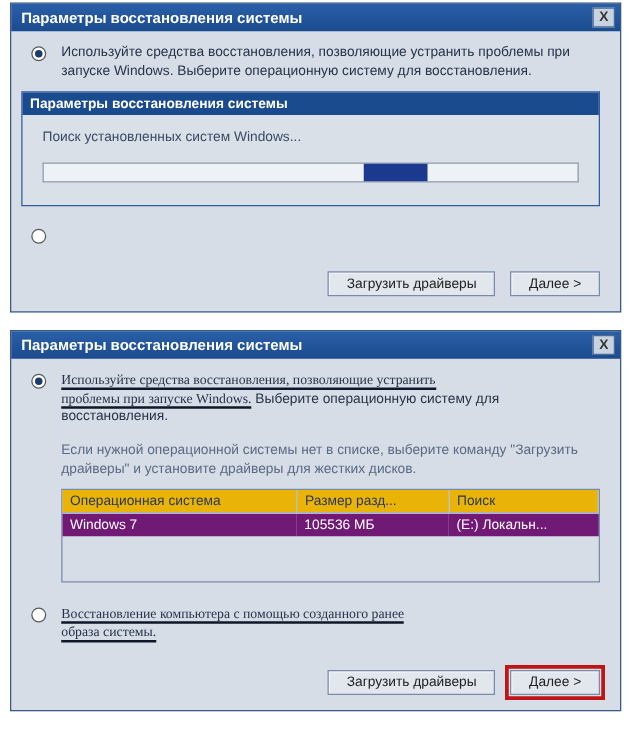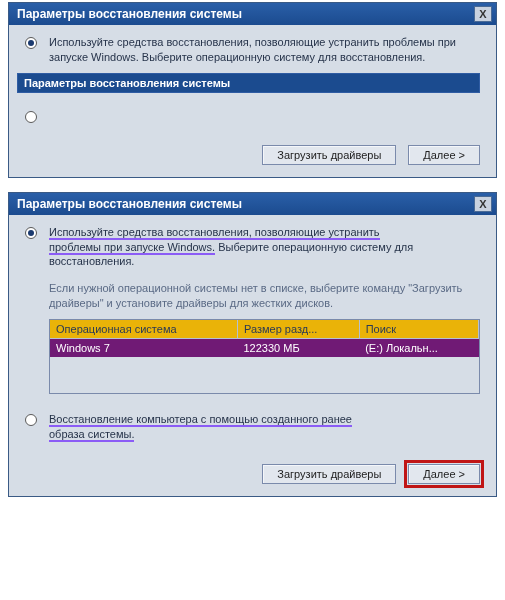--- a/index.html
+++ b/index.html
@@ -145,41 +145,48 @@
     color: #2a3a55;
   }
   .os-table td {
     padding: 3px 6px;
   }
   .os-table tr.selected td {
     background: #701a75;
     color: #fff;
   }
   .red-underline {
-    border-bottom: 2px solid #8b5cf6;
+    border-bottom: 2px solid #0f172a;
     padding-bottom: 0;
     display: inline;
+    font-family: Liberation Serif, serif;
   }
 </style>
 </head>
 <body>
 
 <div class="dialog">
   <div class="titlebar">
     <span>Параметры восстановления системы</span>
     <span class="close">X</span>
   </div>
   <div class="inner">
     <div class="option-row">
       <span class="radio checked"></span>
       <span class="opt-text">Используйте средства восстановления, позволяющие устранить проблемы при запуске Windows. Выберите операционную систему для восстановления.</span>
     </div>
 
     <div class="inner-dialog">
       <div class="inner-titlebar">Параметры восстановления системы</div>
+      <div class="inner-body">
+        <div class="progress-text">Поиск установленных систем Windows...</div>
+        <div class="progress-bar">
+          <div class="progress-fill"></div>
+        </div>
+      </div>
     </div>
 
     <div class="option-row" style="margin-top:16px">
       <span class="radio"></span>
     </div>
 
     <div class="button-row">
       <span class="btn">Загрузить драйверы</span>
       <span class="btn">Далее &gt;</span>
     </div>
@@ -207,21 +214,21 @@
         <thead>
           <tr>
             <th>Операционная система</th>
             <th>Размер разд...</th>
             <th>Поиск</th>
           </tr>
         </thead>
         <tbody>
           <tr class="selected">
             <td>Windows 7</td>
-            <td>122330 МБ</td>
+            <td>105536 МБ</td>
             <td>(E:) Локальн...</td>
           </tr>
           <tr>
               <td>&nbsp;</td>
               <td></td>
               <td></td>
             </tr>
           <tr>
               <td>&nbsp;</td>
               <td></td>

